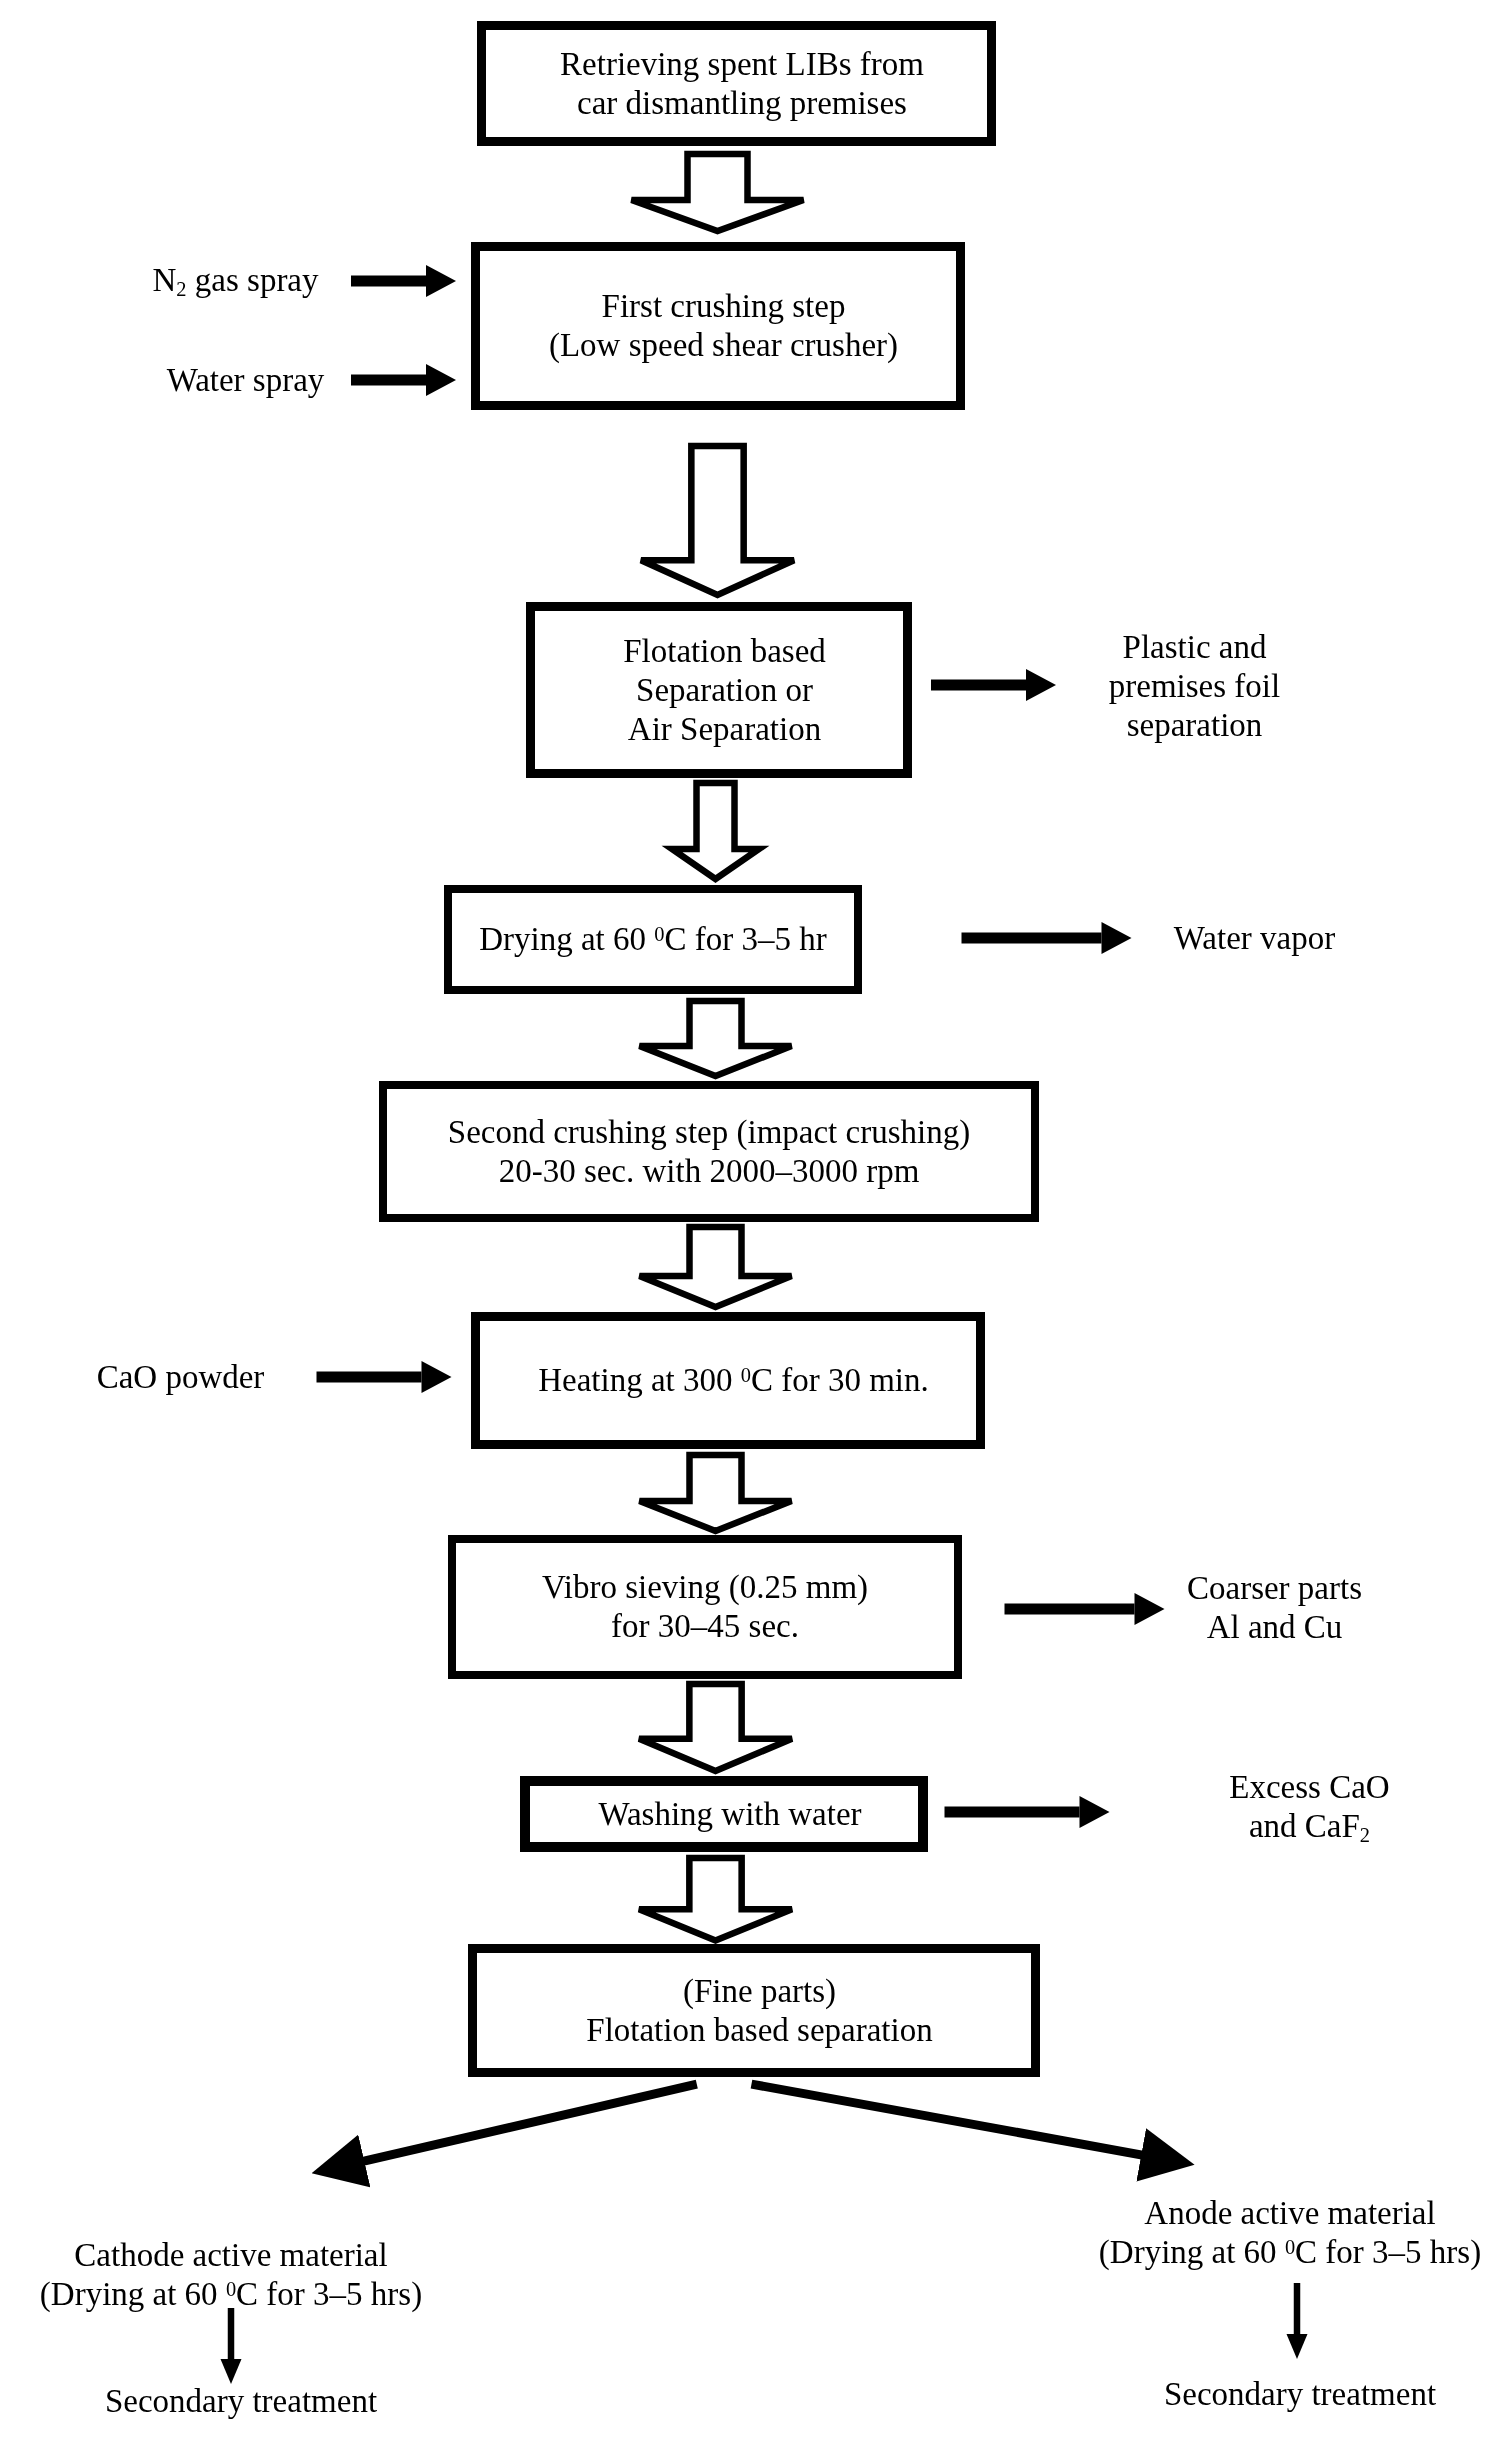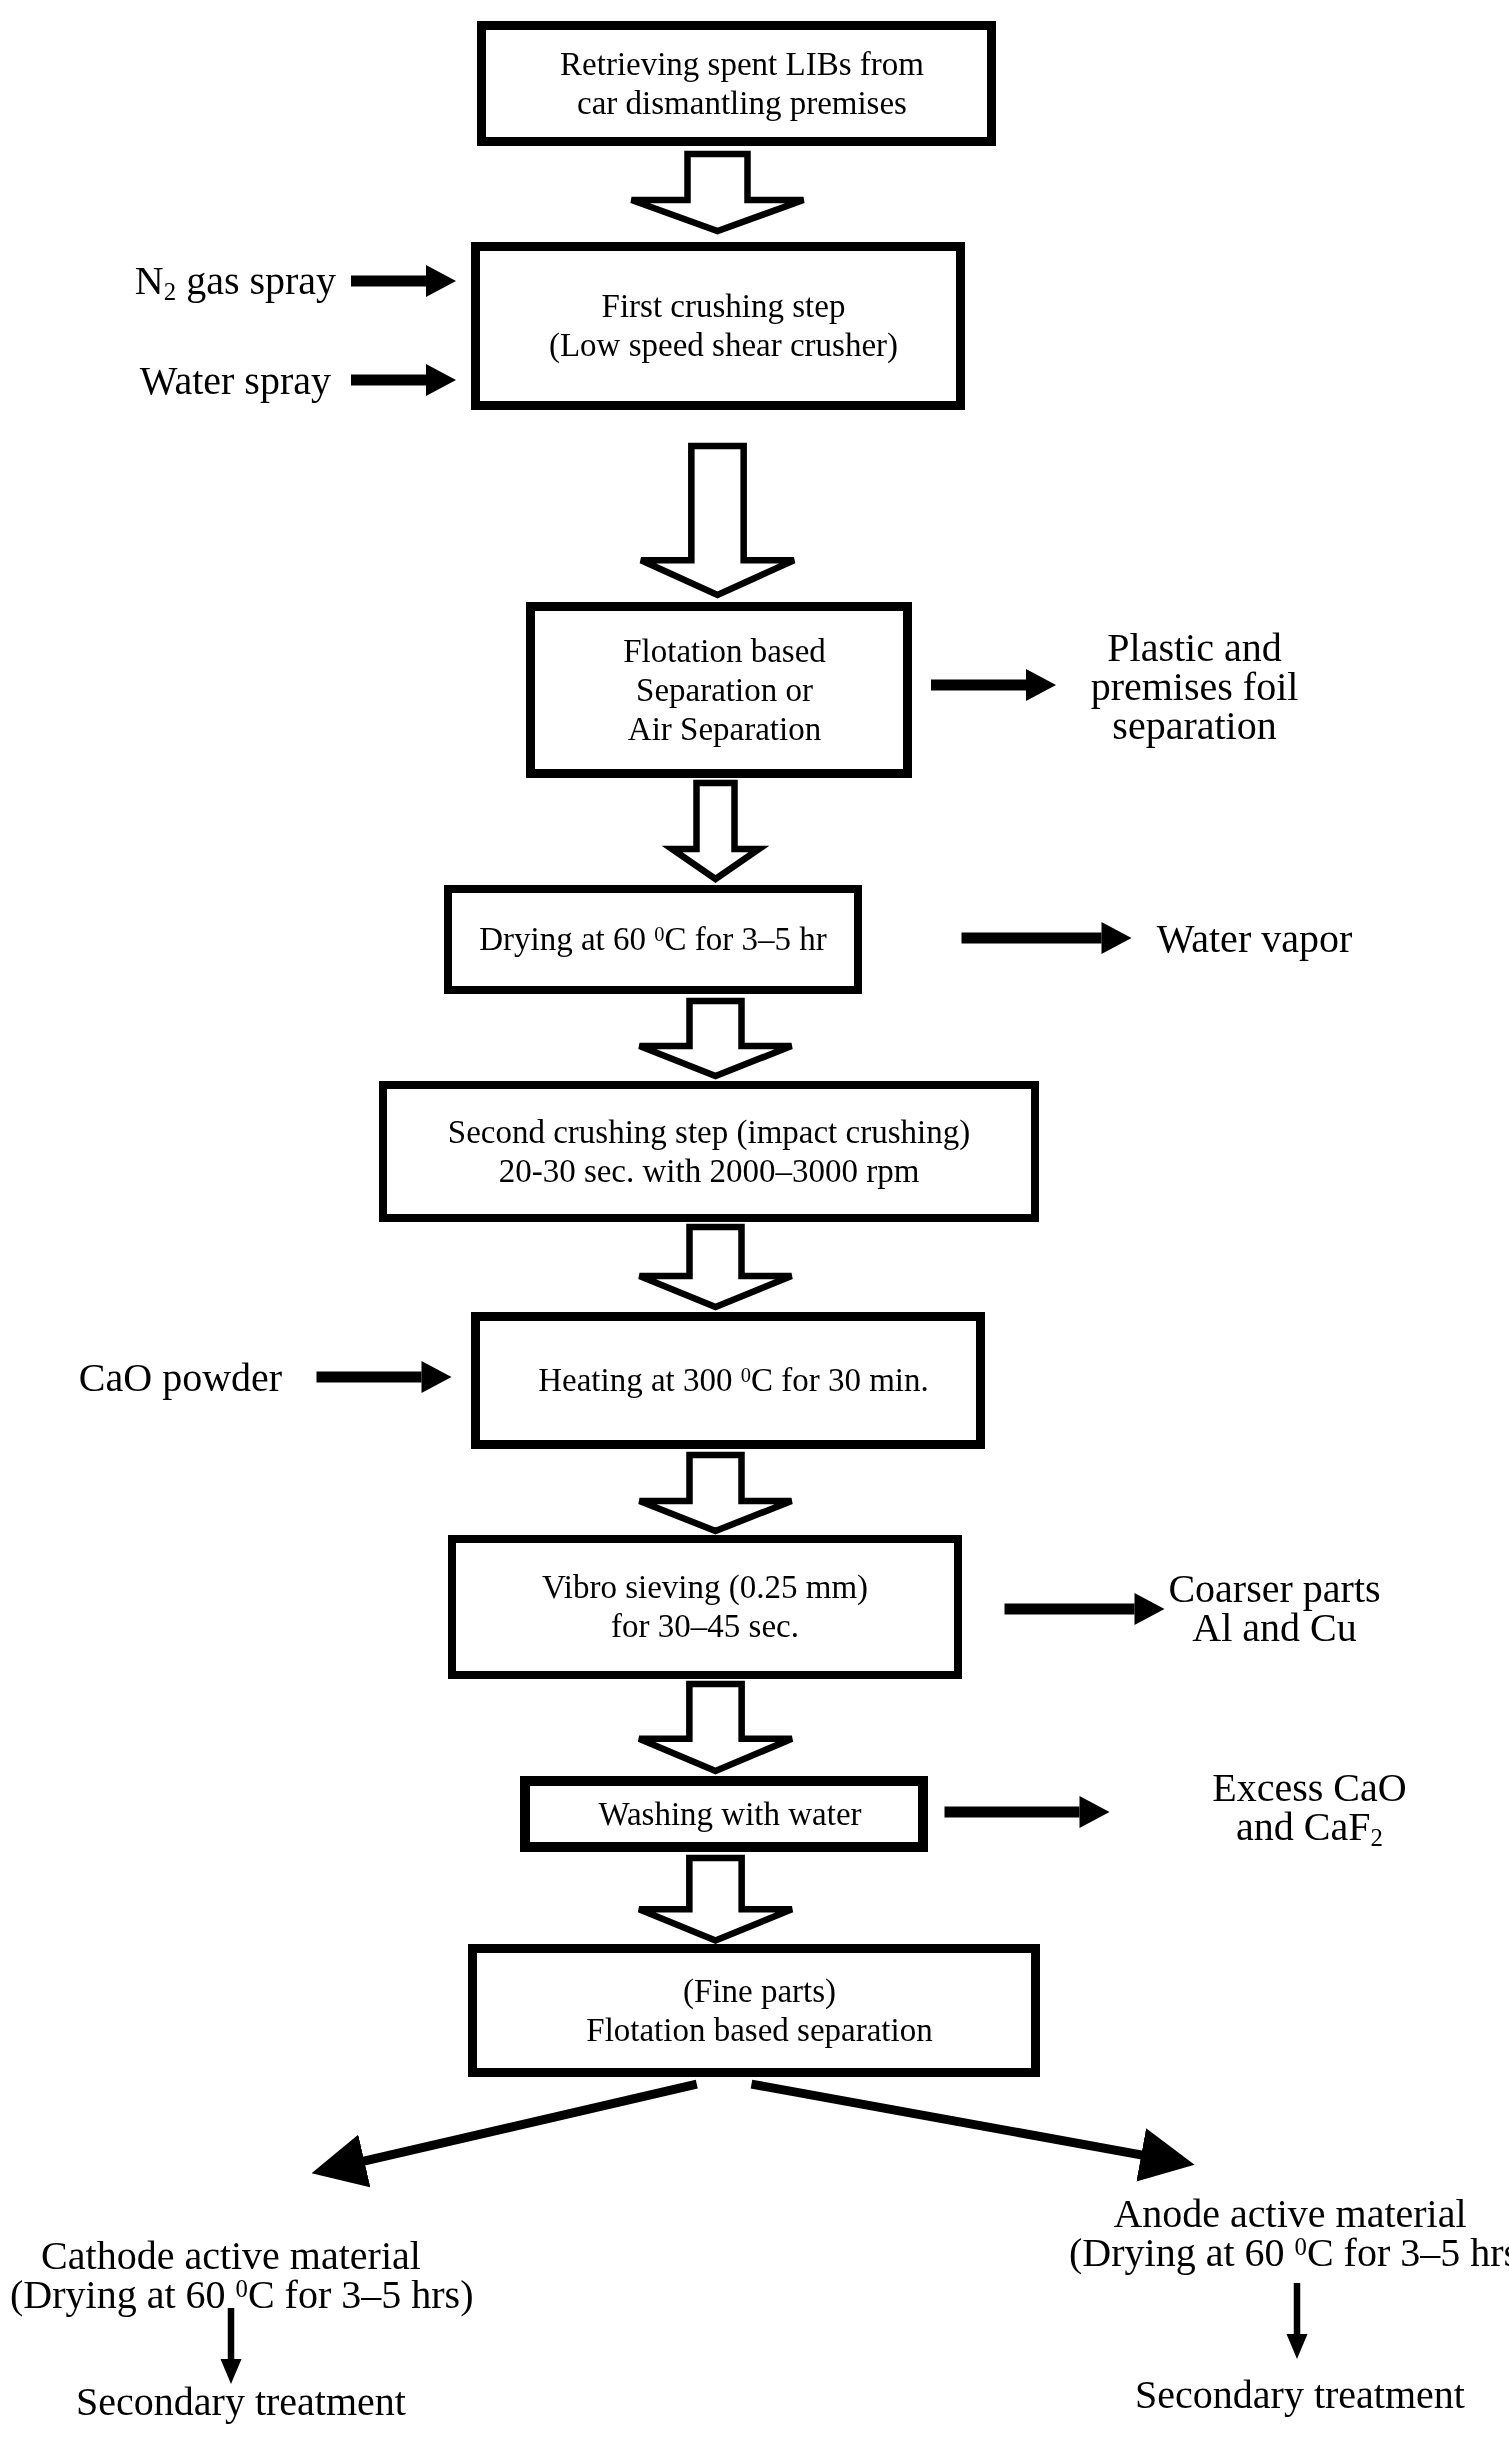--- a/index.html
+++ b/index.html
@@ -17,21 +17,21 @@
     display:flex;flex-direction:column;justify-content:center;align-items:center;
     text-align:center;
     font-size:33px;line-height:39px;
     box-sizing:border-box;
   }
   .bd18{border-width:9px;padding-left:11px;}
   .bd20{border-width:10px;padding-left:12px;}
   .ln{white-space:nowrap;}
   .lbl{
     position:absolute;
-    font-size:40px;line-height:39px;
+    font-size:33px;line-height:39px;
     text-align:center;
   }
   .sup{font-size:0.62em;vertical-align:0.45em;line-height:0;}
   .sub{font-size:0.62em;vertical-align:-0.25em;line-height:0;}
   svg{position:absolute;overflow:visible;}
   .blockarrow polygon{fill:#ffffff;stroke:#000000;stroke-width:13;stroke-linejoin:miter;}
   .solidarrow rect,.solidarrow polygon{fill:#000000;stroke:none;}
   .thinarrow line{stroke:#000000;stroke-width:13;}
   .thinarrow polygon{fill:#000000;}
   .diag line{stroke:#000000;stroke-width:18;}
@@ -54,21 +54,21 @@
     <div class="ln">First crushing step</div>
     <div class="ln">(Low speed shear crusher)</div>
   </div>
 
   <div class="lbl" style="left:130px;top:261px;width:211px;"><span class="ln"><span>N</span><span class="sub">2</span><span> gas spray</span></span></div>
   <svg class="solidarrow" style="left:351px;top:265px;" width="105" height="32" viewBox="0 0 210 64">
     <rect x="0" y="21" width="150" height="22"></rect>
       <polygon points="150,0 210,32 150,64"></polygon>
   </svg>
 
-  <div class="lbl" style="left:120px;top:361px;width:211px;text-align:right;"><span class="ln">Water spray</span></div>
+  <div class="lbl" style="left:140px;top:361px;width:211px;"><span class="ln">Water spray</span></div>
   <svg class="solidarrow" style="left:351px;top:364px;" width="105" height="32" viewBox="0 0 210 64">
     <rect x="0" y="21" width="150" height="22"></rect>
       <polygon points="150,0 210,32 150,64"></polygon>
   </svg>
 
   <svg class="blockarrow" style="left:637px;top:442px;" width="161" height="157" viewBox="0 0 320 312">
     <polygon points="108,8 212,8 212,235 312,235 160,304 8,235 108,235"></polygon>
   </svg>
 
   <div class="pbox bd18" style="left:526px;top:602px;width:386px;height:176px;">

